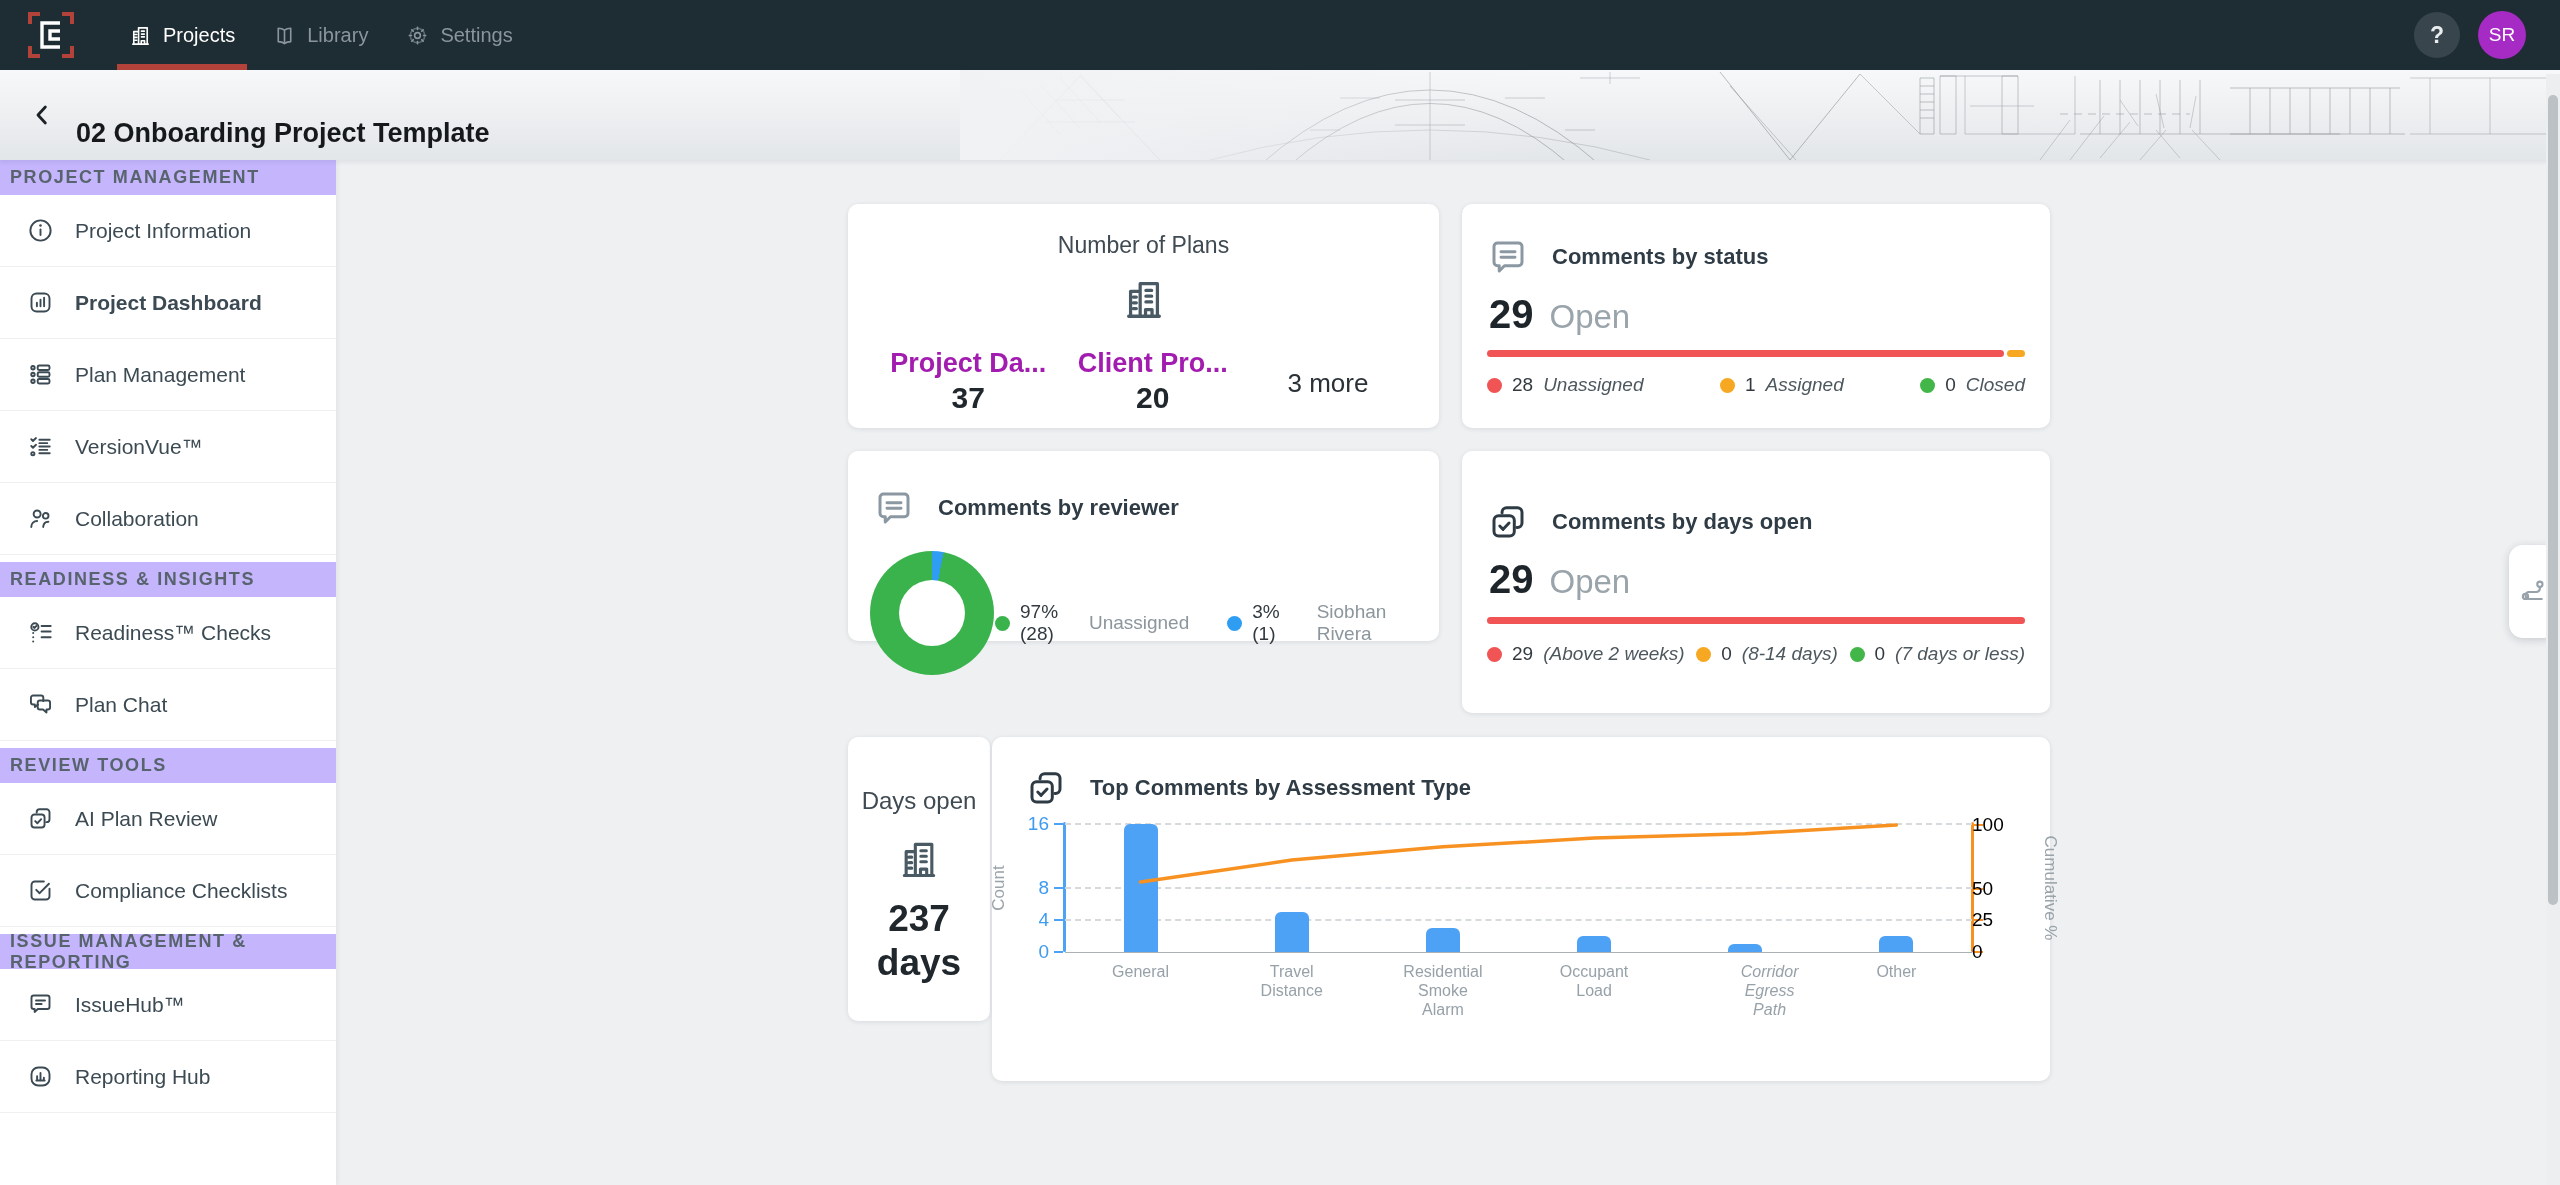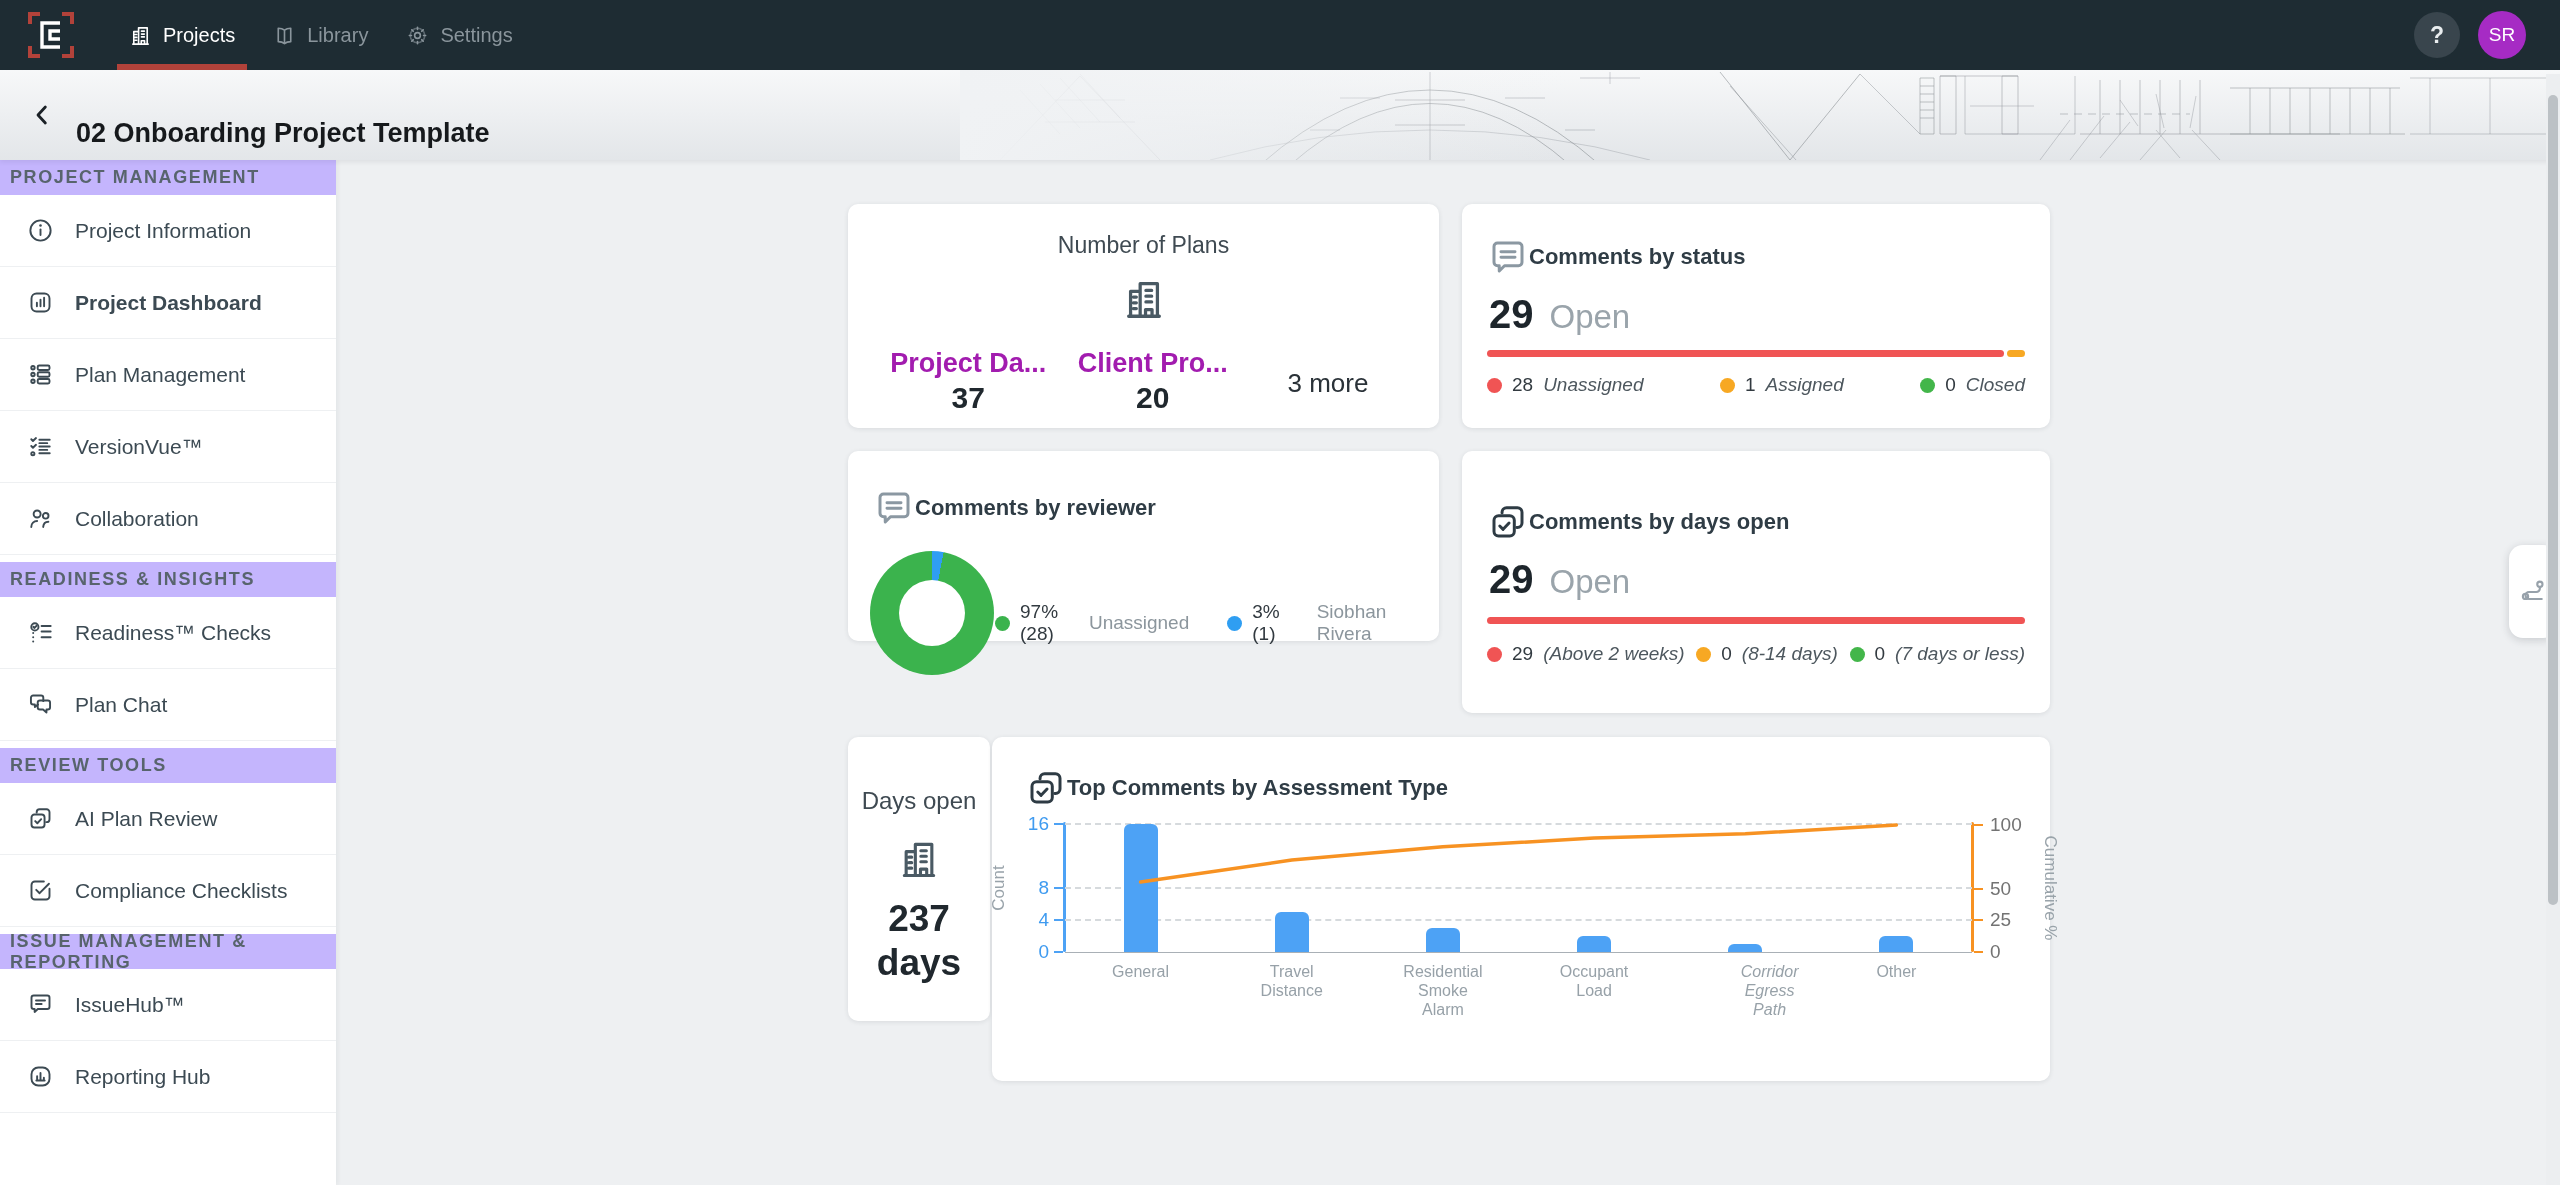--- a/index.html
+++ b/index.html
@@ -47,21 +47,21 @@
   .sb-ic svg{width:100%;height:100%;}
   
   .card{position:absolute;background:#fff;border-radius:10px;
         box-shadow:0 1px 5px rgba(31,41,51,.10);}
   #card-plans{left:848px;top:204px;width:591px;height:224px;}
   #card-status{left:1462px;top:204px;width:588px;height:224px;}
   #card-reviewer{left:848px;top:451px;width:591px;height:190px;}
   #card-daysopen-comments{left:1462px;top:451px;width:588px;height:262px;}
   #card-days{left:848px;top:737px;width:142px;height:284px;}
   #card-pareto{left:992px;top:737px;width:1058px;height:344px;}
-  .card-head{position:absolute;left:25px;display:flex;align-items:center;}
+  .card-head{position:absolute;left:25px;display:flex;align-items:center;gap:23px;}
   .card-head .hicon{width:42px;height:42px;}
   .card-head .hicon svg{width:100%;height:100%;}
   .hicon.light{color:#8b98a2;}
   .hicon.dark{color:#2e3b44;}
   .card-title{font-size:22px;font-weight:bold;color:#2f3c45;}
   .count-row{position:absolute;left:27px;display:flex;align-items:baseline;gap:16px;}
   .count-big{font-size:40px;font-weight:bold;color:#1d252b;}
   .count-lbl{font-size:33px;color:#9aa4ab;}
   .seg-bar{position:absolute;left:25px;right:25px;height:7px;display:flex;gap:3px;}
   .seg-bar span{height:7px;border-radius:3.5px;}
@@ -101,21 +101,21 @@
   .axis-left{position:absolute;left:-2px;top:-2px;bottom:0;width:3px;background:#4da2f5;border-radius:2px;}
   .axis-right{position:absolute;right:-2px;top:-2px;bottom:0;width:3px;background:#f79222;border-radius:2px;}
   .gridline{position:absolute;left:0;right:0;border-top:2px dashed #d6dadd;}
   .baseline{position:absolute;left:0;right:0;bottom:-1px;height:1px;background:#a9b0b6;}
   .pbar{position:absolute;bottom:0;width:34px;background:#4da2f5;border-radius:6px 6px 0 0;}
   .tickstub{position:absolute;width:9px;height:2px;}
   .tickstub.l{left:-11px;background:#4da2f5;}
   .tickstub.r{right:-11px;background:#f79222;}
   .ticklab{position:absolute;font-size:19px;width:46px;}
   .ticklab.l{left:-62px;text-align:right;color:#3f9bf0;}
-  .ticklab.r{left:100%;margin-left:18px;color:#737373;}
+  .ticklab.r{left:100%;color:#000000;}
   .cat{position:absolute;top:138px;text-align:center;font-size:16px;line-height:19px;color:#97a1a8;}
   .axis-name{position:absolute;font-size:17px;color:#99a3aa;white-space:nowrap;}
   .axis-name.left{left:-66px;top:50%;transform:translate(-50%,-50%) rotate(-90deg);}
   .axis-name.right{right:-78px;top:50%;transform:translate(50%,-50%) rotate(90deg);}
   .lineSvg{position:absolute;left:0;top:0;overflow:visible;}
   
   .float-btn{position:absolute;left:2509px;top:545px;width:48px;height:93px;background:#fff;
              border-radius:14px;box-shadow:0 2px 8px rgba(31,41,51,.18);display:flex;
              align-items:center;justify-content:center;cursor:pointer;z-index:40;}
   .float-btn .fic{width:30px;height:30px;color:#97a1aa;}

